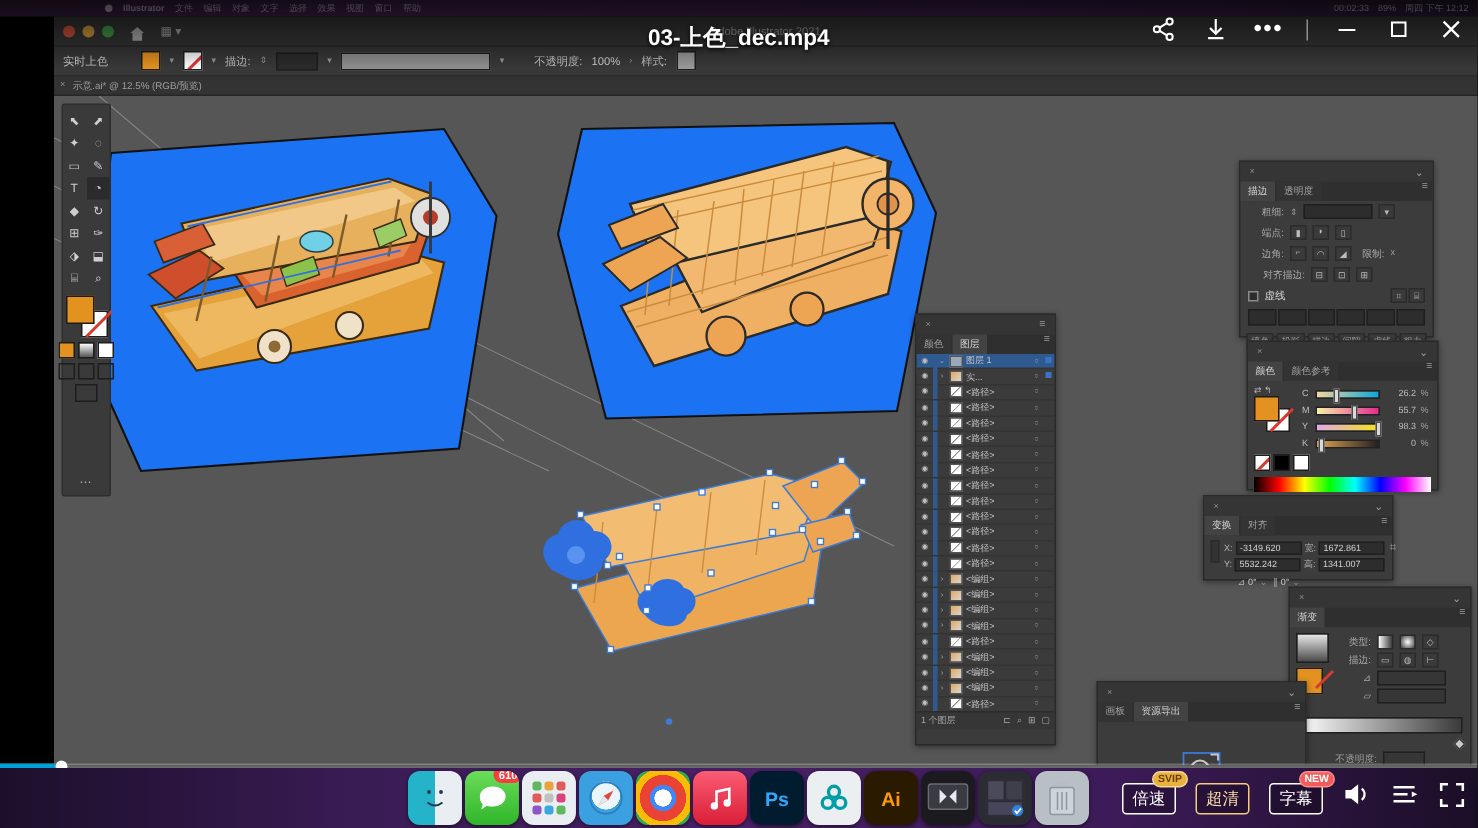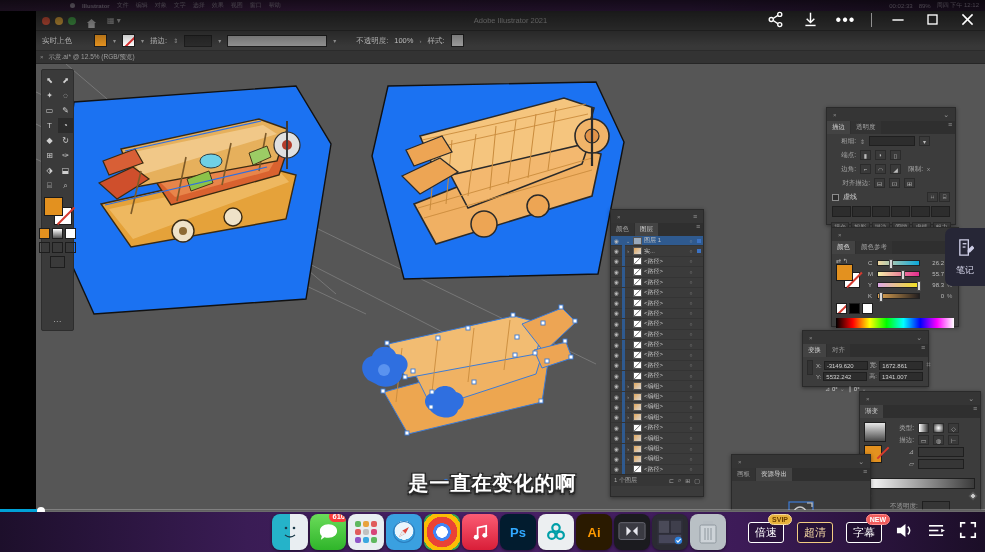--- a/index.html
+++ b/index.html
@@ -994,20 +994,21 @@
       <span class="carat">▾</span>
       <span class="divider"></span>
       <span>◀  ▶</span>
       <span class="divider"></span>
       <span style="margin-left:130px">实时上色工具</span>
       <span class="carat" style="margin-left:90px">▸</span>
     </div>
   </div>
 
   <div class="player-top"></div>
+  <div class="vtitle">03-上色_dec.mp4</div>
   <div class="player-top-right">
     <span class="pt-ico">
       <svg width="17" height="17" viewBox="0 0 20 20" fill="none" stroke="#fff" stroke-width="1.6">
         <circle cx="15" cy="4" r="2.4"></circle>
           <circle cx="15" cy="16" r="2.4"></circle>
           <circle cx="5" cy="10" r="2.4"></circle>
         <line x1="7.2" y1="8.8" x2="12.8" y2="5.2"></line>
           <line x1="7.2" y1="11.2" x2="12.8" y2="14.8"></line>
       </svg>
     </span>
@@ -1031,33 +1032,21 @@
         </svg>
     </span>
     <span class="pt-ico">
       <svg width="17" height="17" viewBox="0 0 20 20" stroke="#fff" stroke-width="1.8">
           <line x1="4" y1="4" x2="16" y2="16"></line>
           <line x1="16" y1="4" x2="4" y2="16"></line>
         </svg>
     </span>
   </div>
 
-  <div class="notes-btn">
-    <span>
-      <svg width="17" height="19" viewBox="0 0 18 20" fill="none" stroke="#cfcfe8" stroke-width="1.4">
-        <path d="M3 2 h9 v16 h-9 z"></path>
-          <line x1="6" y1="6" x2="10" y2="6"></line>
-          <line x1="6" y1="9.5" x2="9" y2="9.5"></line>
-        <path d="M12 13 l4 -4 l1.5 1.5 l-4 4 h-1.5 z" fill="#cfcfe8"></path>
-      </svg>
-    </span>
-    <span class="nb-lbl">笔记</span>
-  </div>
-
-  <div class="subtitle">是一直在变化的啊</div>
+
 
   <div class="progressbar">
     <div class="fill" id="prog-fill" style="width: 3.8%;"></div>
     <div class="knob" id="prog-knob" style="left: 3.8%;"></div>
   </div>
 
   <div class="player-bottom">
 
     <div class="pb-right">
       <span class="pb-chip">

